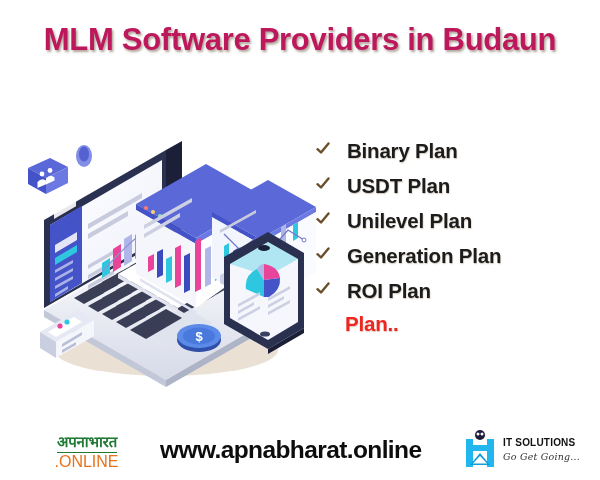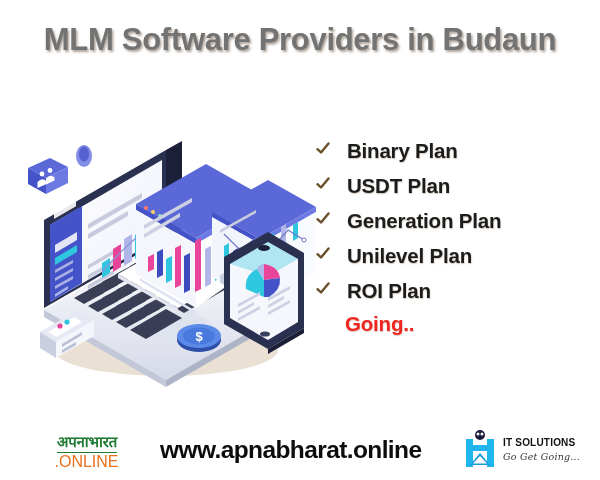--- a/index.html
+++ b/index.html
@@ -22,21 +22,21 @@
     overflow: hidden;
   }
 
   
   .title {
     position: absolute;
     left: 40px;
     top: 20px;
     width: 520px;
     text-align: center;
-    color: #737373;
+    color: #be185d;
     font-size: 31px;
     font-weight: bold;
     line-height: 1.28;
     letter-spacing: -0.3px;
     text-shadow: 1.5px 2px 2.5px rgba(70,45,20,0.45);
   }
 
   
   .plan-list {
     position: absolute;
@@ -386,43 +386,43 @@
       </span>
       <span class="plan-label">USDT Plan</span>
     </div>
 
     <div class="plan-row">
       <span class="check-ring">
         <svg width="14" height="14" viewBox="0 0 14 14">
             <path d="M1.5 7.2 L5 10.5 L12.5 1.5" stroke="#6b4f2a" stroke-width="2.4" fill="none" stroke-linecap="round" stroke-linejoin="round"></path>
           </svg>
       </span>
-      <span class="plan-label">Generation Plan</span>
+      <span class="plan-label">Unilevel Plan</span>
     </div>
 
     <div class="plan-row">
       <span class="check-ring">
         <svg width="14" height="14" viewBox="0 0 14 14">
             <path d="M1.5 7.2 L5 10.5 L12.5 1.5" stroke="#6b4f2a" stroke-width="2.4" fill="none" stroke-linecap="round" stroke-linejoin="round"></path>
           </svg>
       </span>
-      <span class="plan-label">Unilevel Plan</span>
+      <span class="plan-label">Generation Plan</span>
     </div>
 
     <div class="plan-row">
       <span class="check-ring">
         <svg width="14" height="14" viewBox="0 0 14 14">
             <path d="M1.5 7.2 L5 10.5 L12.5 1.5" stroke="#6b4f2a" stroke-width="2.4" fill="none" stroke-linecap="round" stroke-linejoin="round"></path>
           </svg>
       </span>
       <span class="plan-label">ROI Plan</span>
     </div>
 
     <div class="more-row">
-      <span class="more-label">Going..</span>
+      <span class="more-label">Plan..</span>
     </div>
   </div>
 
   <div class="footer">
 
     <div class="brand-left">
       <div>
         <span class="devan">अपनाभारत</span><span class="online"><span>.</span><span>ONLINE</span></span>
       </div>
       <div class="byline">By Haut IT</div>

